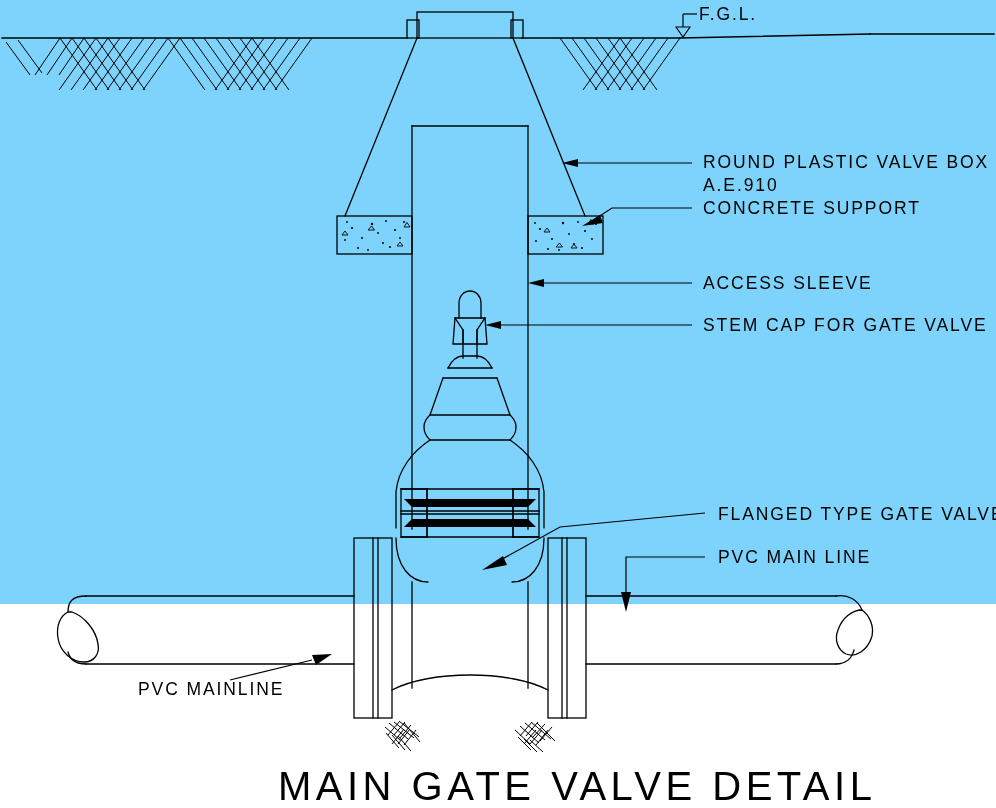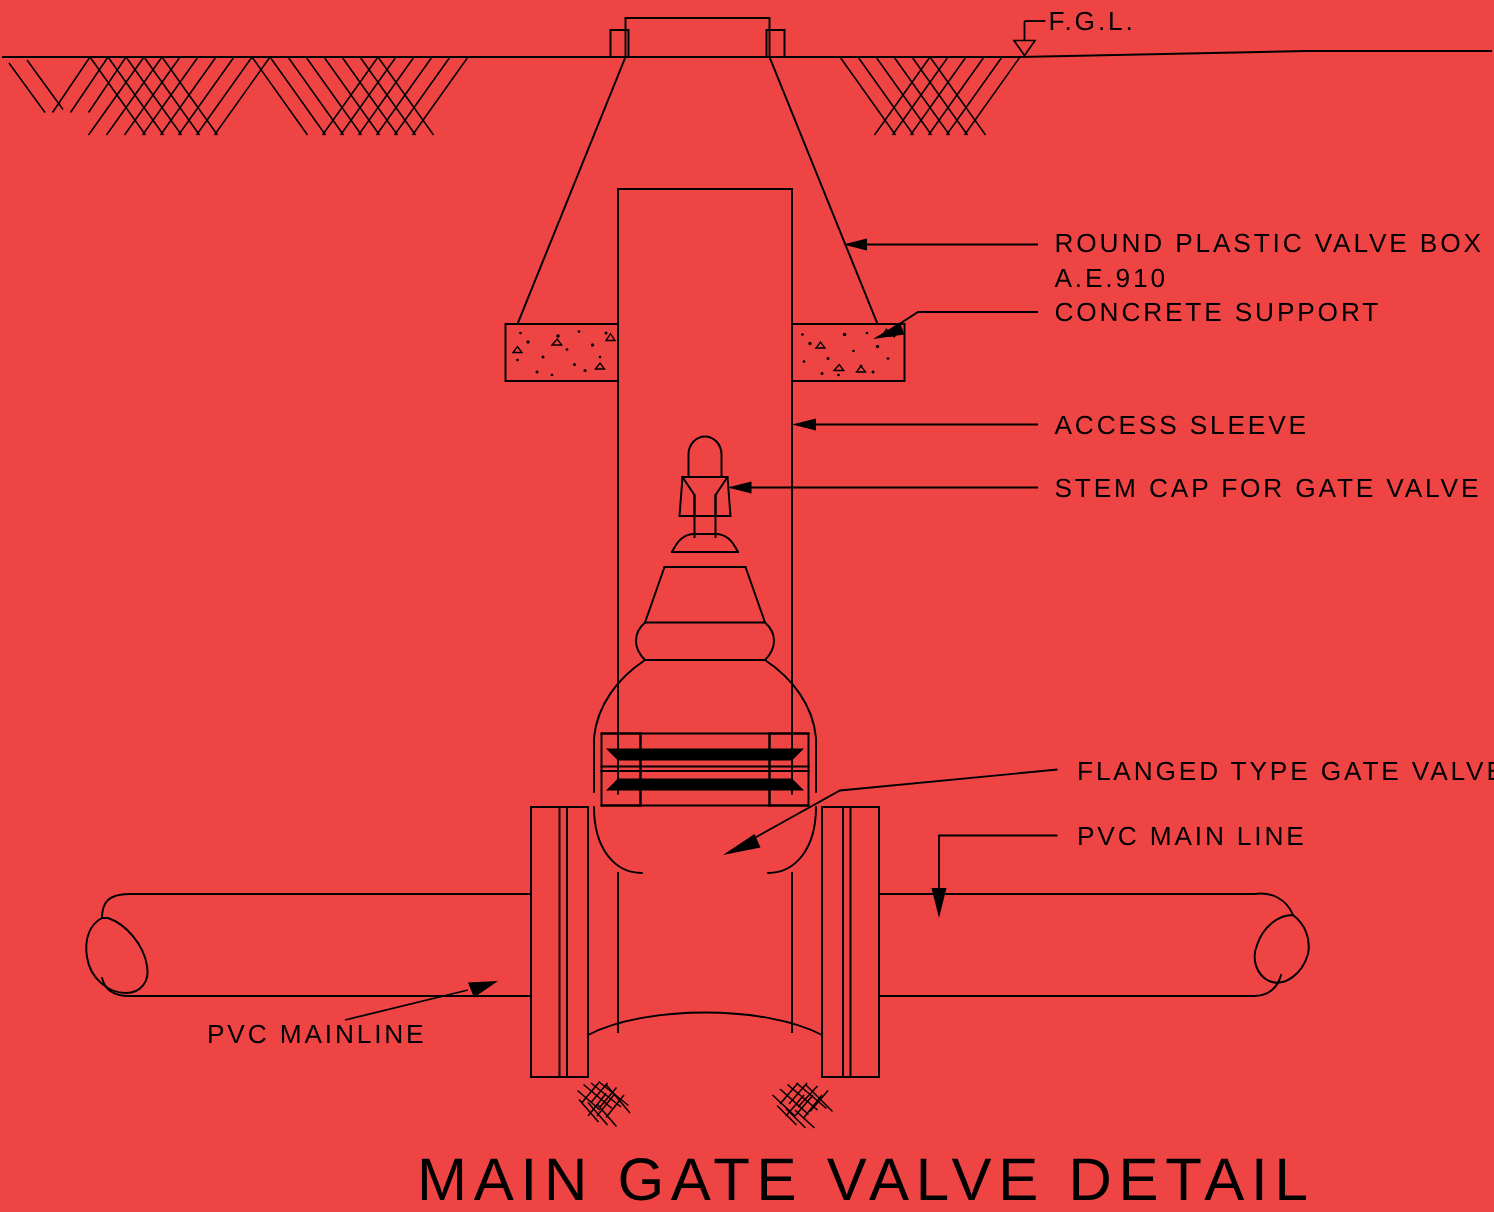--- a/index.html
+++ b/index.html
@@ -9,22 +9,22 @@
   }
   body {
     width: 996px;
     height: 808px;
     font-family: "Liberation Sans", sans-serif;
     overflow: hidden;
   }
   #drawing-root {
     position: relative;
     width: 996px;
-    height: 808px;
-    background: #ef4444;
+    height: 604px;
+    background: #7dd3fc;
   }
   svg#cad-canvas {
     position: absolute;
     top: 0;
     left: 0;
     width: 996px;
     height: 808px;
     display: block;
   }
   .ln {

